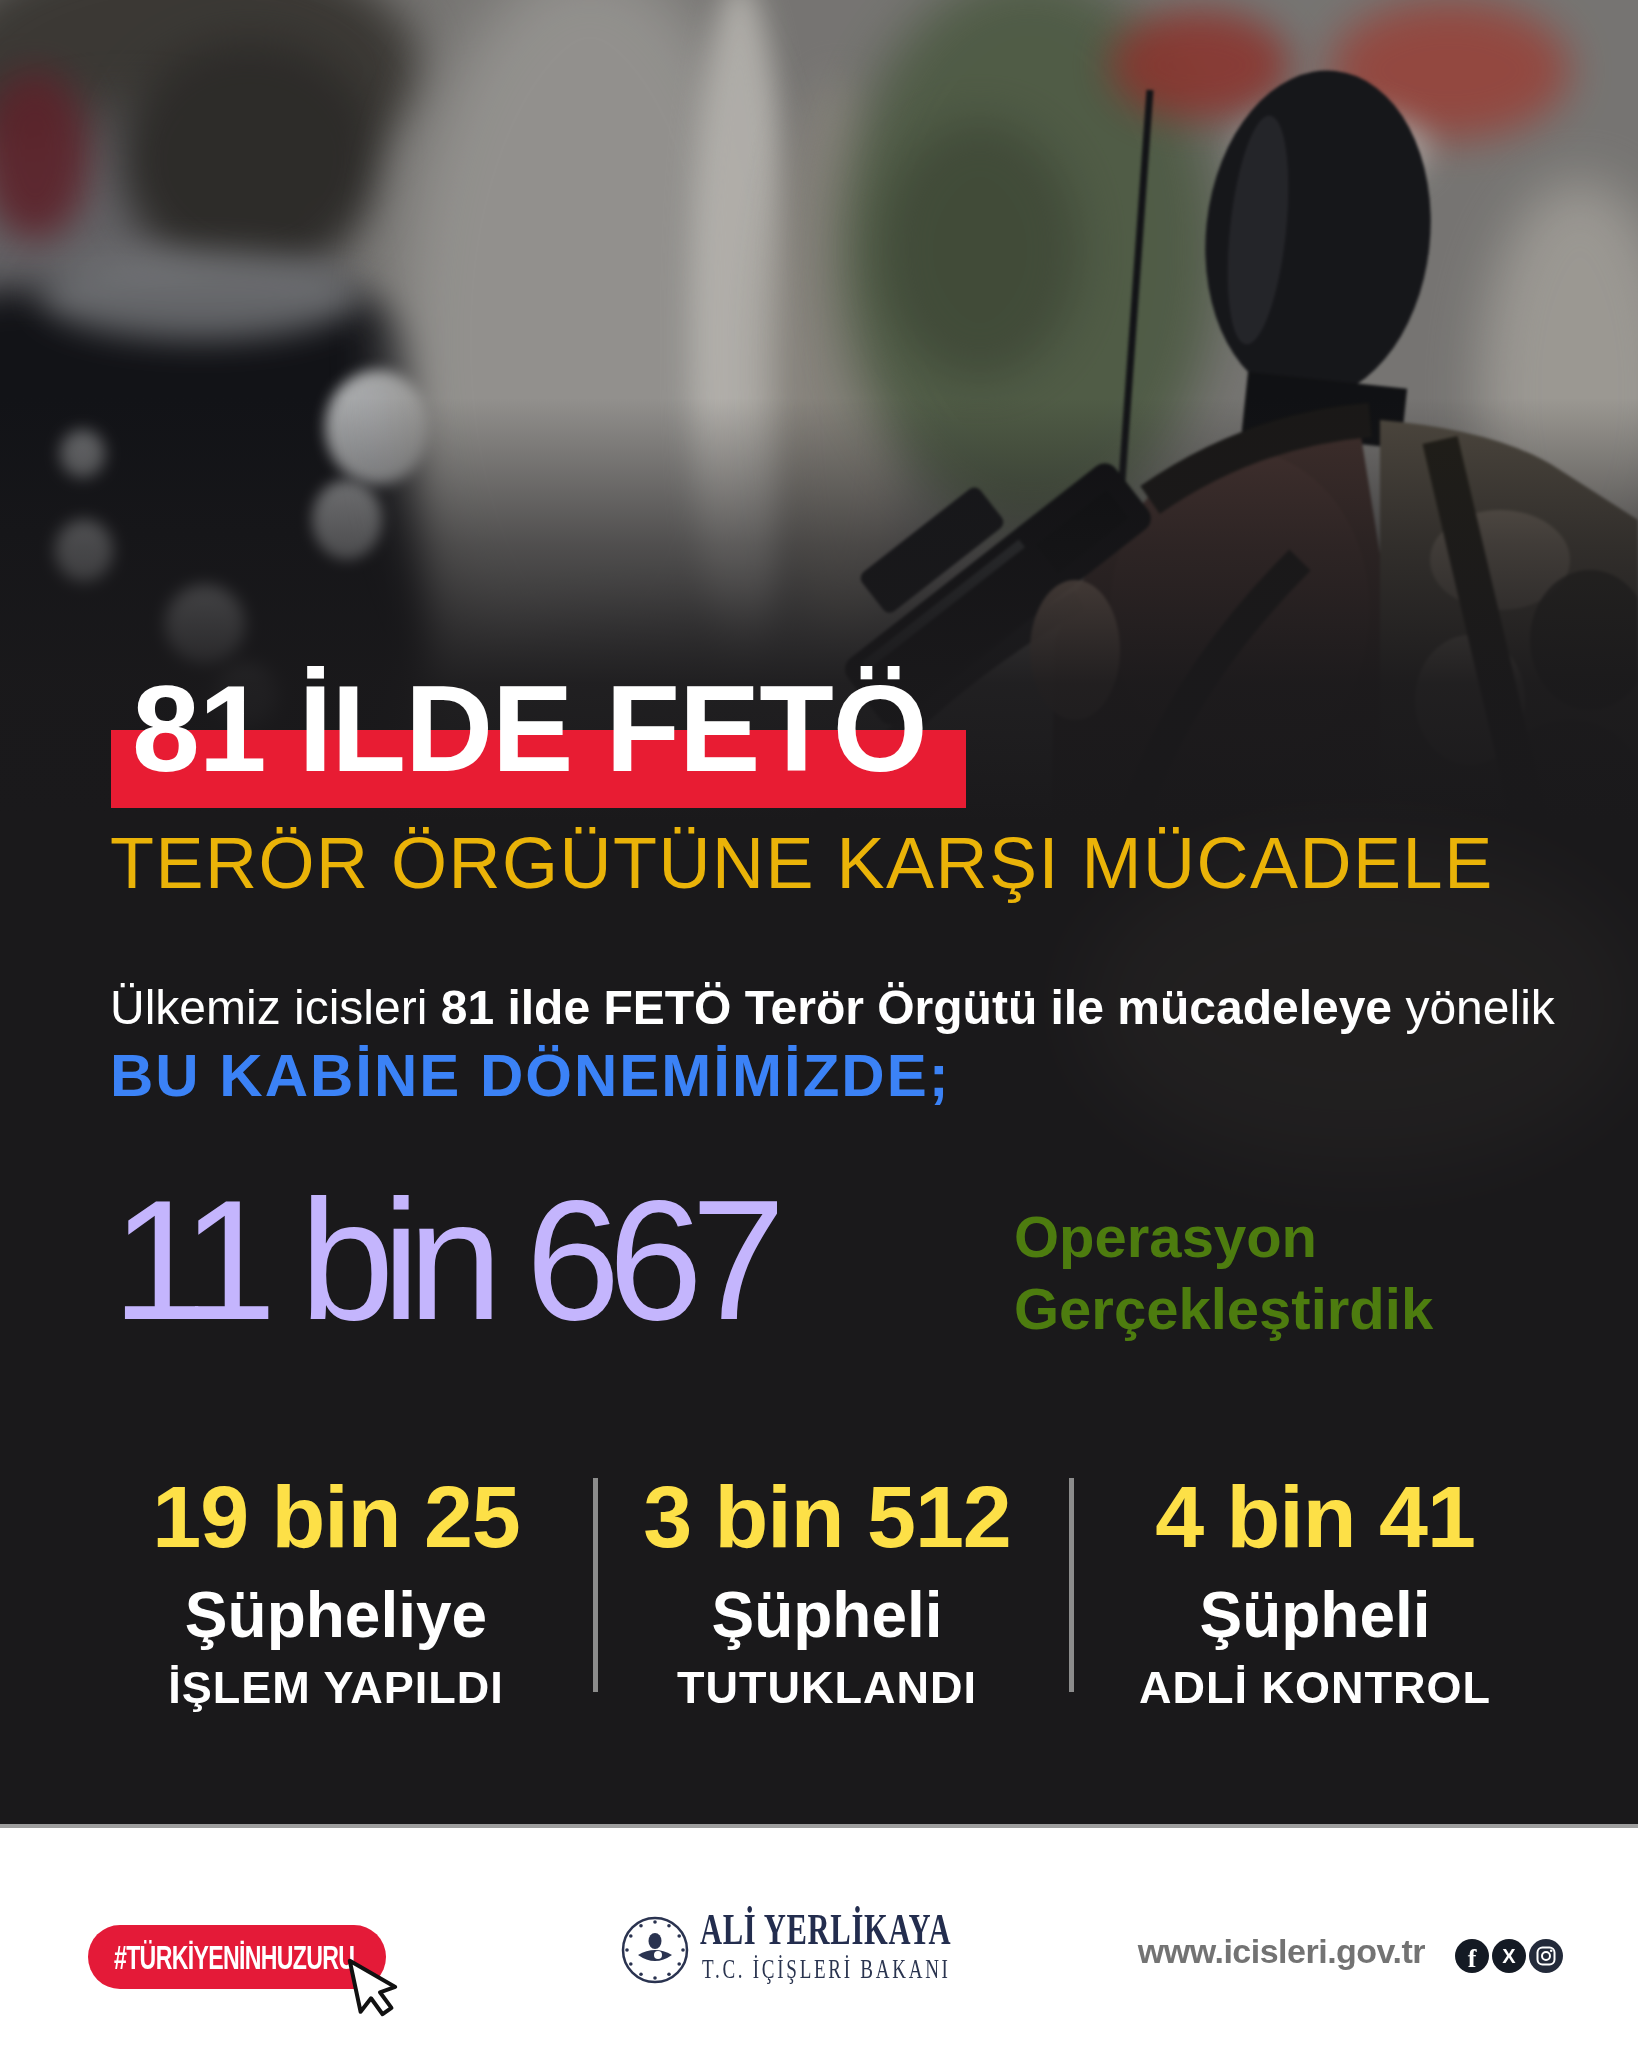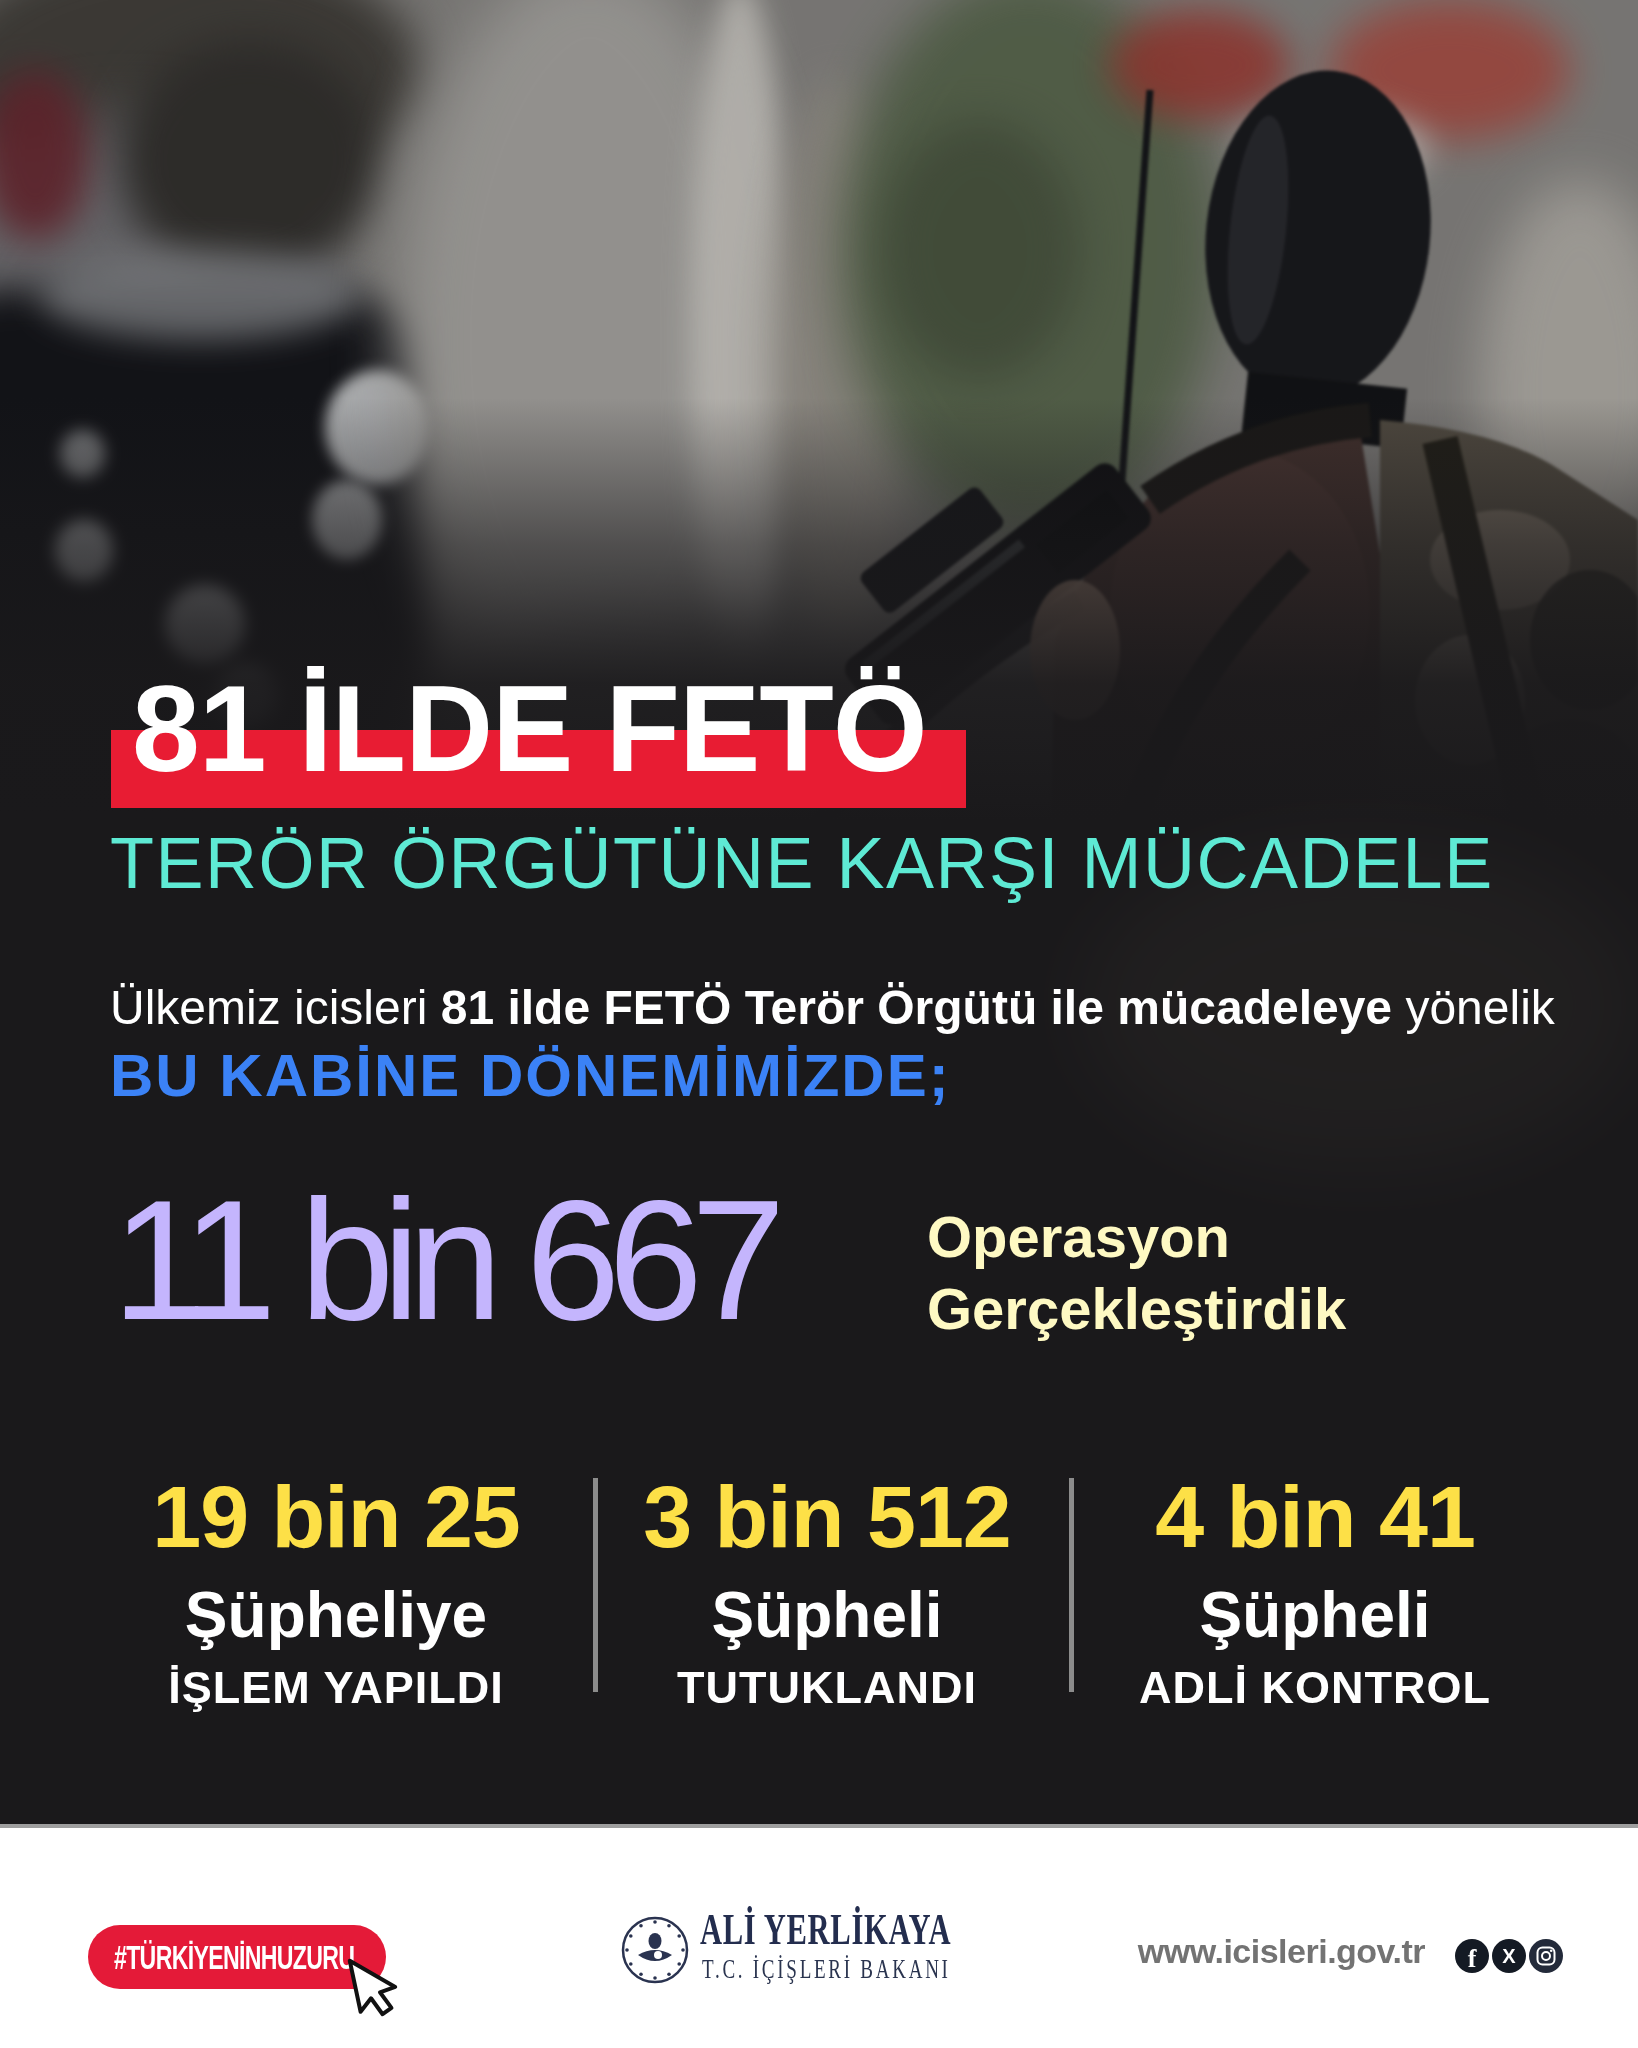--- a/index.html
+++ b/index.html
@@ -16,32 +16,32 @@
   #photo-fade{position:absolute;inset:0;background:linear-gradient(180deg,
       rgba(26,25,27,0) 0%,rgba(26,25,27,0) 46%,rgba(26,25,27,.55) 63%,
       rgba(26,25,27,.93) 79%,#1a191b 95%);}
   #silhouette-ghost{position:absolute;left:1080px;top:840px;width:560px;height:330px;
       background:#5d564a;opacity:.10;filter:blur(40px);border-radius:50%;}
   
   #headline-bar{position:absolute;left:111px;top:730px;width:855px;height:78px;background:#e81c33;}
   #headline{position:absolute;left:132px;top:668px;font-size:122px;line-height:1;
       font-weight:700;color:#ffffff;letter-spacing:-1px;white-space:nowrap;}
   #subheadline{position:absolute;left:110px;top:827px;font-size:72px;line-height:1;
-      font-weight:400;color:#5eead4;letter-spacing:1.5px;white-space:nowrap;}
+      font-weight:400;color:#eab308;letter-spacing:1.5px;white-space:nowrap;}
   
   #intro{position:absolute;left:110px;top:984px;font-size:48px;line-height:1;
       color:#ffffff;font-weight:400;white-space:nowrap;}
   #intro b{font-weight:700;}
   #cabinet-line{position:absolute;left:110px;top:1046px;font-size:60px;line-height:1;
       font-weight:700;color:#3b82f6;letter-spacing:2px;white-space:nowrap;}
   
   #ops-number{position:absolute;left:112px;top:1175px;font-size:170px;line-height:1;
       font-weight:400;color:#c4b5fd;letter-spacing:-12px;white-space:nowrap;}
-  #ops-label{position:absolute;left:927px;top:1201px;font-size:58px;line-height:72px;
-      font-weight:700;color:#fef9c3;letter-spacing:0;}
+  #ops-label{position:absolute;left:1014px;top:1201px;font-size:58px;line-height:72px;
+      font-weight:700;color:#4d7c0f;letter-spacing:0;}
   
   .stat-col{position:absolute;top:1473px;width:460px;text-align:center;}
   #stat-col-0{left:106px;} #stat-col-1{left:597px;} #stat-col-2{left:1085px;}
   .stat-value{font-size:88px;line-height:1;font-weight:700;color:#fde047;letter-spacing:-1px;}
   .stat-label{margin-top:22px;font-size:64px;line-height:1;font-weight:700;color:#ffffff;}
   .stat-sublabel{margin-top:18px;font-size:45px;line-height:1;font-weight:700;color:#ffffff;letter-spacing:1px;}
   .stat-divider{position:absolute;top:1478px;width:5px;height:214px;background:#8c8c8c;}
   #divider-0{left:593px;} #divider-1{left:1069px;}
   
   #footer{position:absolute;left:0;top:1824px;width:1638px;height:224px;background:#ffffff;

